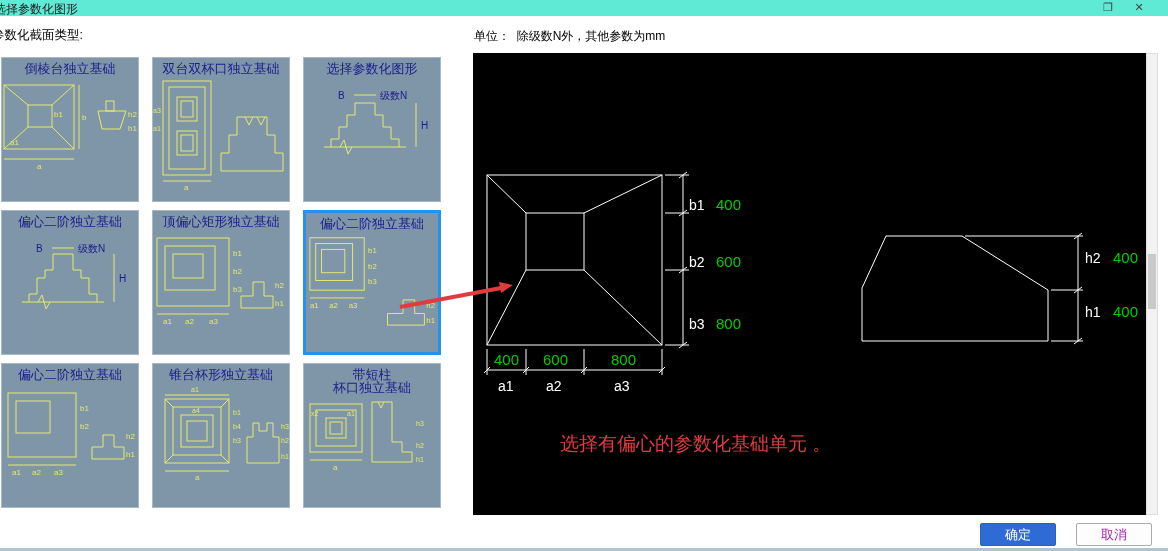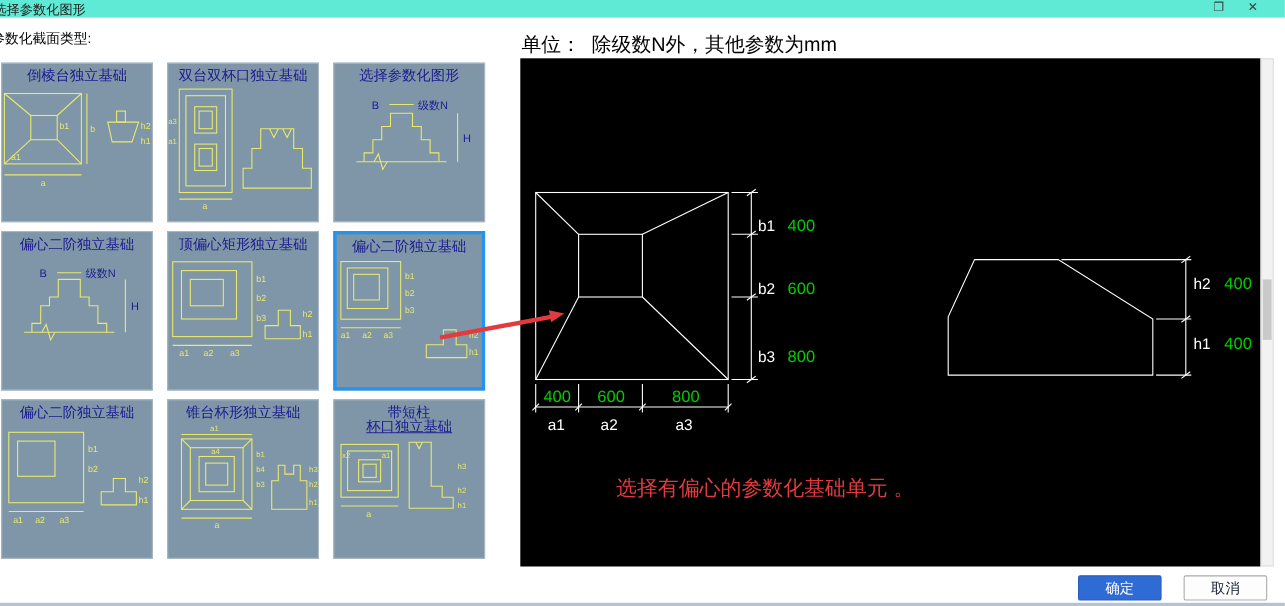--- a/index.html
+++ b/index.html
@@ -20,37 +20,37 @@
     grid-template-columns:repeat(3,138px);grid-auto-rows:145px;column-gap:13px;row-gap:8px;}
   .card{background:#7e96a7;border:1px solid #a9b9c3;box-sizing:border-box;position:relative;cursor:pointer;}
   .card.selected{border:3px solid #2493ef;}
   .card-title{color:#1b1b8f;font-size:13px;text-align:center;padding-top:4px;line-height:13px;white-space:nowrap;overflow:hidden;}
   .card svg{width:100%;display:block;}
   .ln{fill:none;stroke:#e9e96d;stroke-width:1;}
   text.lb{fill:#e9e96d;font-size:8px;font-family:inherit;}
   text.lb7{fill:#e9e96d;font-size:7px;font-family:inherit;}
   text.lbn{fill:#1b1b8f;font-size:10px;font-family:inherit;}
   
-  .unit-label{position:absolute;left:474px;top:28px;font-size:18px;color:#000;white-space:pre;}
+  .unit-label{position:absolute;left:474px;top:28px;font-size:12px;color:#000;white-space:pre;}
   .preview{position:absolute;left:473px;top:53px;width:673px;height:462px;background:#000;}
   .preview svg{display:block;}
   .wln{fill:none;stroke:#ffffff;stroke-width:1;}
   .dim{stroke:#ffffff;stroke-width:1;fill:none;}
   text.wlab{fill:#ffffff;font-size:14px;font-family:inherit;}
   text.gval{fill:#00cc00;font-size:15px;font-family:inherit;}
   text.note{fill:#e23b3f;font-size:19px;font-family:inherit;}
   
   .arrow-overlay{position:absolute;left:0;top:0;width:1168px;height:551px;pointer-events:none;z-index:40;}
   
   .scrollbar{position:absolute;left:1146px;top:53px;width:12px;height:462px;background:#f2f2f2;border:1px solid #dddddd;box-sizing:border-box;}
   .scroll-thumb{position:absolute;left:1px;top:200px;width:8px;height:55px;background:#c9c9c9;}
   
   .btn{position:absolute;top:523px;width:76px;height:23px;font-size:13px;border-radius:2px;cursor:pointer;font-family:Liberation Serif, serif;}
   .btn-ok{left:980px;background:#2e6bd5;border:1px solid #2a5fc0;color:#fff;}
-  .btn-cancel{left:1076px;background:#fdfdfd;border:1px solid #ababab;color:#0f172a;}
+  .btn-cancel{left:1076px;background:#fdfdfd;border:1px solid #ababab;color:#a21caf;}
   .bottom-edge{position:absolute;left:0;top:548px;width:1168px;height:3px;background:#b5c3ce;}
 </style>
 </head>
 <body>
 
 <div class="titlebar">
   <span class="title-text">选择参数化图形</span>
   <button class="win-btn btn-restore">❐</button>
   <button class="win-btn btn-close">✕</button>
 </div>
@@ -204,21 +204,21 @@
       <text class="lb7" x="80" y="62">b3</text>
       <text class="lb7" x="128" y="48">h3</text>
       <text class="lb7" x="128" y="62">h2</text>
       <text class="lb7" x="128" y="78">h1</text>
       <text class="lb" x="42" y="99">a</text>
     </svg>
   </div>
 
   <div class="card">
     <div class="card-title">带短柱</div>
-    <div class="card-title" style="padding-top:0;text-decoration:underline;">杯口独立基础</div>
+    <div class="card-title" style="padding-top:0;">杯口独立基础</div>
     <svg viewBox="0 0 136 112">
       <rect class="ln" x="6" y="10" width="52" height="48"></rect>
       <rect class="ln" x="12" y="16" width="40" height="36"></rect>
       <rect class="ln" x="22" y="24" width="20" height="20"></rect>
       <rect class="ln" x="26" y="28" width="12" height="12"></rect>
       <line class="ln" x1="6" y1="66" x2="58" y2="66"></line>
       <path class="ln" d="M68,8 H88 V48 H98 V58 H108 V68 H68 Z"></path>
       <path class="ln" d="M74,8 L77,14 L80,8"></path>
       <text class="lb7" x="7" y="22">x2</text>
       <text class="lb7" x="43" y="22">a1</text>

